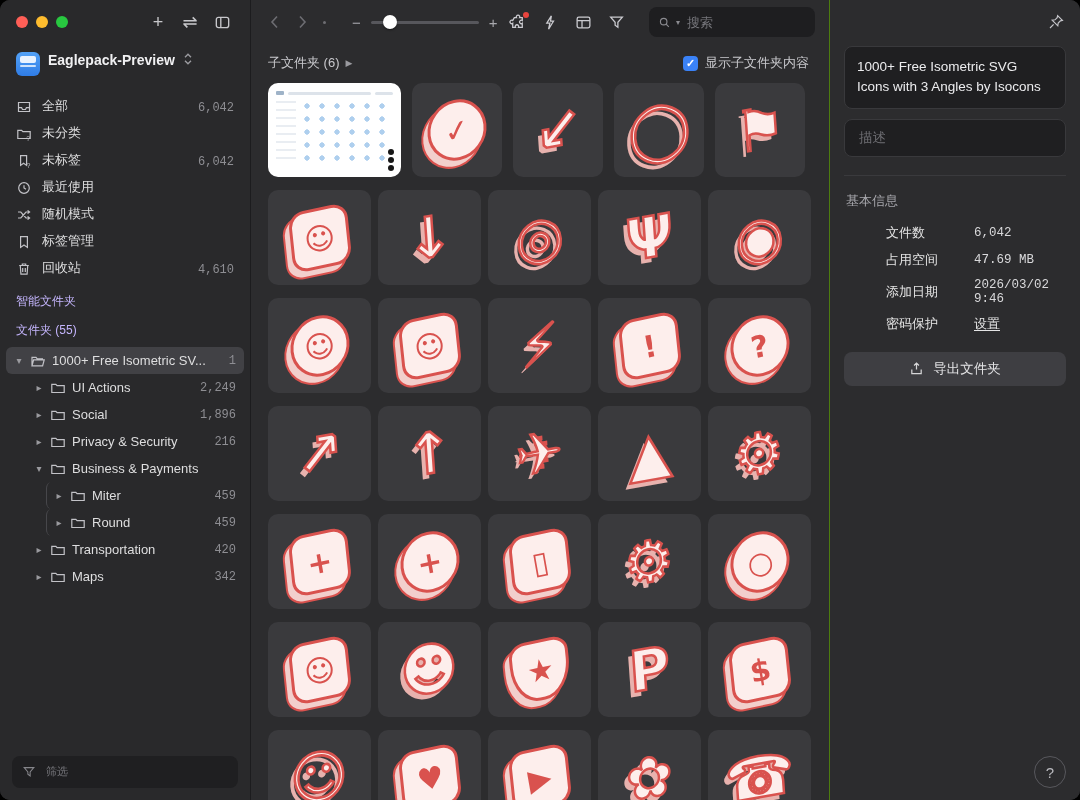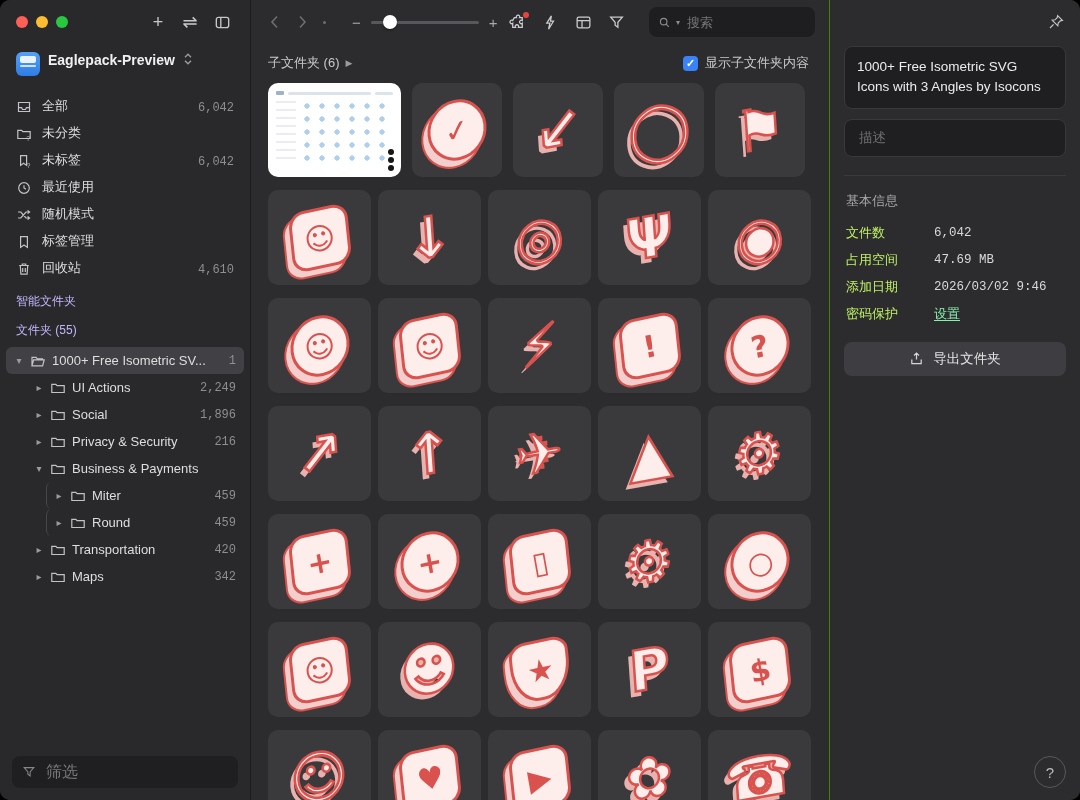--- a/index.html
+++ b/index.html
@@ -31,21 +31,21 @@
   .tree-row{display:flex;align-items:center;gap:6px;height:27px;padding:0 8px;border-radius:6px;color:#dededf;position:relative;}
   .tree-row.selected{background:#414145;}
   .tree-row svg{width:16px;height:16px;color:#c2c2c7;flex:none;}
   .disc{width:10px;font-size:10px;color:#9a9a9f;text-align:center;flex:none;}
   .t-label{font-size:13px;flex:1;white-space:nowrap;overflow:hidden;text-overflow:ellipsis;}
   .depth-1{margin-left:20px;}
   .depth-2{margin-left:40px;}
   .guide{box-shadow:inset 2px 0 0 -1px #47474b;}
   .filter-box{margin:10px 12px 12px;height:32px;background:#1f1f21;border-radius:8px;display:flex;align-items:center;gap:8px;padding:0 10px;flex:none;}
   .filter-box svg{width:14px;height:14px;color:#86868b;flex:none;}
-  .filter-box input{background:transparent;border:none;outline:none;color:#d6d6d8;font-size:16px;width:100%;font-family:Liberation Serif, serif;}
+  .filter-box input{background:transparent;border:none;outline:none;color:#d6d6d8;font-size:11px;width:100%;font-family:Liberation Mono, monospace;}
   .filter-box input::placeholder{color:#77777c;}
   
   .main{flex:1;display:flex;flex-direction:column;min-width:0;}
   .main-toolbar{height:44px;display:flex;align-items:center;padding:0 14px;gap:10px;flex:none;}
   .nav-arrow{color:#6d6d72;width:18px;height:24px;display:flex;align-items:center;justify-content:center;}
   .nav-arrow svg{width:9px;height:14px;}
   .mini-dot{width:3px;height:3px;border-radius:50%;background:#6d6d72;margin:0 2px;}
   .zoom-ctrl{display:flex;align-items:center;gap:10px;margin-left:14px;}
   .zoom-sign{color:#a9a9ae;font-size:15px;}
   .slider{width:108px;height:3px;background:#57575c;border-radius:2px;position:relative;}
@@ -95,23 +95,23 @@
   .pin-btn{color:#c3c3c8;}
   .pin-btn svg{width:16px;height:16px;}
   .title-box{margin:2px 14px 0;background:#1f1f21;border:1px solid #39393c;border-radius:8px;padding:10px 12px;font-size:13.5px;line-height:1.5;color:#ececee;}
   .desc-box{margin:10px 14px 0;background:#1f1f21;border:1px solid #39393c;border-radius:8px;height:36px;display:flex;align-items:center;padding:0 12px;}
   .desc-box input{background:transparent;border:none;outline:none;width:100%;font-size:13.5px;color:#d6d6d8;font-family:"Liberation Sans",sans-serif;}
   .desc-box input::placeholder{color:#6f6f74;}
   .insp-divider{height:1px;background:#3a3a3d;margin:18px 14px 0;}
   .info{padding:16px 16px 0;}
   .info-title{font-size:13px;color:#a8a8ad;margin-bottom:14px;}
   .info-row{display:flex;align-items:center;margin-bottom:9px;}
-  .info-label{width:88px;font-size:13px;color:#bef264;flex:none;}
+  .info-label{width:88px;font-size:13px;color:#e5e5e5;flex:none;margin-left:40px;}
   .info-value{font-family:"Liberation Mono",monospace;font-size:12.5px;color:#d9d9db;}
-  .info-link{font-size:13px;color:#86efac;text-decoration:underline;text-underline-offset:2px;}
+  .info-link{font-size:13px;color:#e5e5e5;text-decoration:underline;text-underline-offset:2px;}
   .export-btn{margin:10px 14px 0;height:34px;background:#3e3e42;border:none;border-radius:8px;display:flex;align-items:center;justify-content:center;gap:9px;color:#e3e3e5;font-size:13.5px;font-family:"Liberation Sans",sans-serif;}
   .export-btn svg{width:15px;height:15px;color:#d6d6d8;}
   .help-btn{position:absolute;right:14px;bottom:12px;width:30px;height:30px;border-radius:50%;border:1.5px solid #58585d;color:#b9b9be;font-size:15px;display:flex;align-items:center;justify-content:center;}
 </style>
 </head>
 <body>
 
 <div class="app">
 
   <aside class="sidebar">

